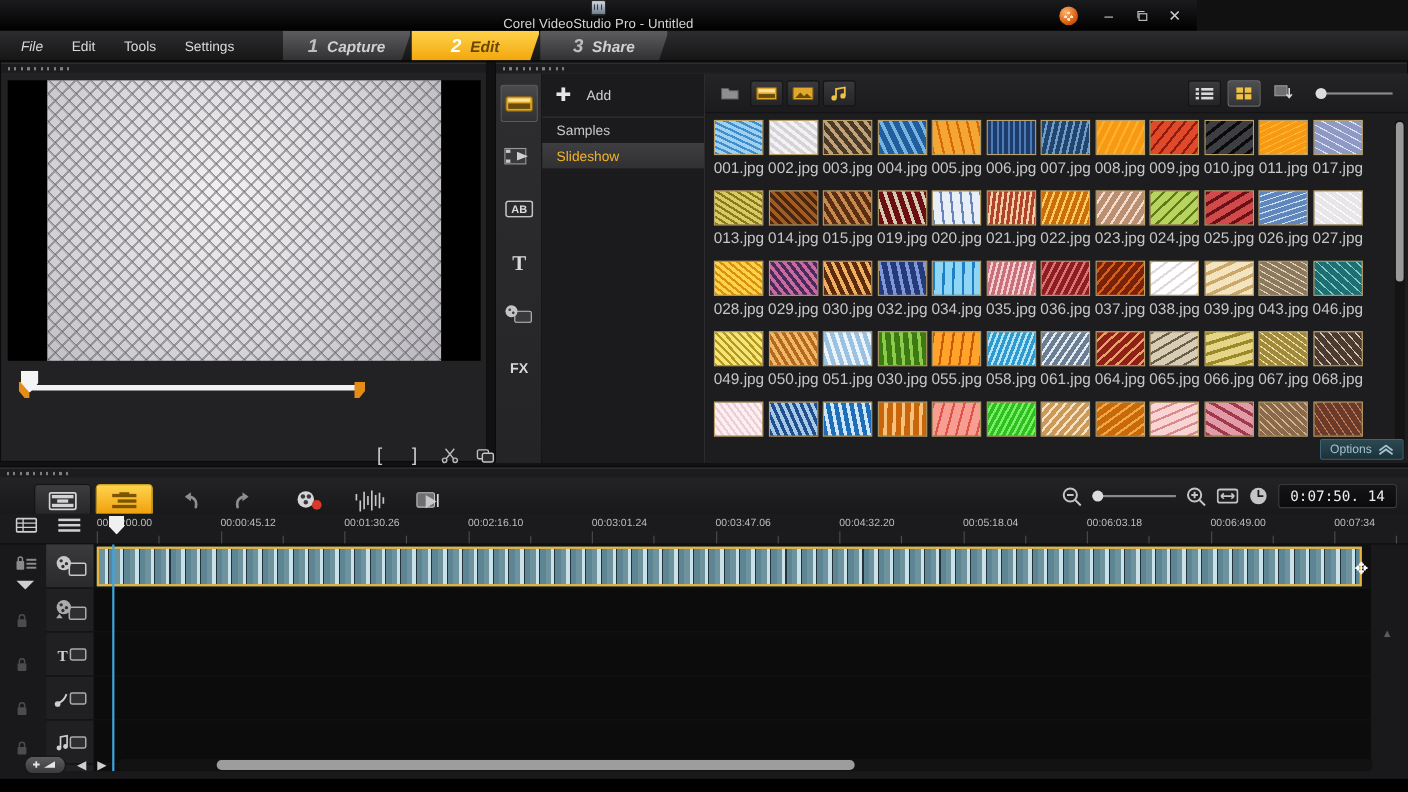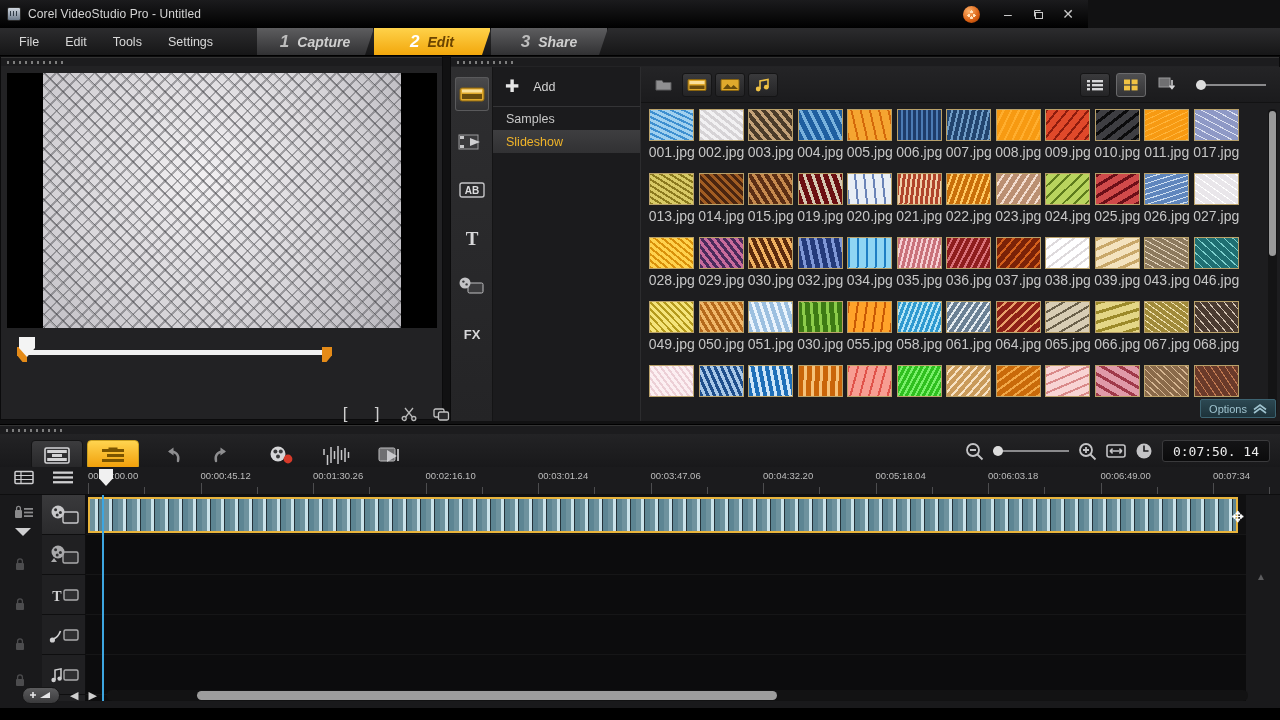--- a/index.html
+++ b/index.html
@@ -9,21 +9,21 @@
     font-family: "Liberation Sans", sans-serif;
     overflow: hidden;
     -webkit-font-smoothing: antialiased;
   }
   #app { position: relative; width: 1280px; height: 720px; background: #111112; }
 
   
   .titlebar {
     position: absolute; left: 0; top: 0; width: 1088px; height: 28px;
     background: linear-gradient(#1b1b1d, #000);
-    display: flex; align-items: center;
+    display: flex; align-items: center; flex-direction: column;
   }
   .title-ico {
     width: 14px; height: 14px; margin-left: 7px; margin-right: 7px;
     background: linear-gradient(#cfd6df,#6d7b8c);
     border: 1px solid #2b2b2b; border-radius: 2px; position: relative;
   }
   .title-ico:after{
     content:""; position:absolute; left:2px; top:3px; width:9px; height:5px;
     background: repeating-linear-gradient(90deg,#2f3a46 0 1px,transparent 1px 3px);
   }
@@ -43,21 +43,21 @@
   }
 
   
   .menubar {
     position: absolute; left: 0; top: 28px; width: 1280px; height: 28px;
     background: linear-gradient(#2c2c2e, #161617);
     border-bottom: 1px solid #000;
     display: flex; align-items: stretch;
   }
   .menu-item { display: flex; align-items: center; padding: 0 13px; color: #d9d9d9; font-size: 12.5px; }
-  .menu-item:first-child { margin-left: 6px; }
+  .menu-item:first-child { margin-left: 6px; font-style: italic; }
 
   .steps { position: absolute; left: 257px; top: 0; height: 28px; display: flex; }
   .step {
     width: 117px; height: 27px; display: flex; align-items: center; justify-content: center;
     gap: 8px; font-style: italic; font-weight: bold; font-size: 14px;
     color: #cfcfcf; background: linear-gradient(#5d5d5f, #313133);
     border-right: 1px solid #101011;
     clip-path: polygon(0 0, 100% 0, calc(100% - 9px) 100%, 0 100%);
   }
   .step .num { font-size: 17px; color: #bdbdbd; }

